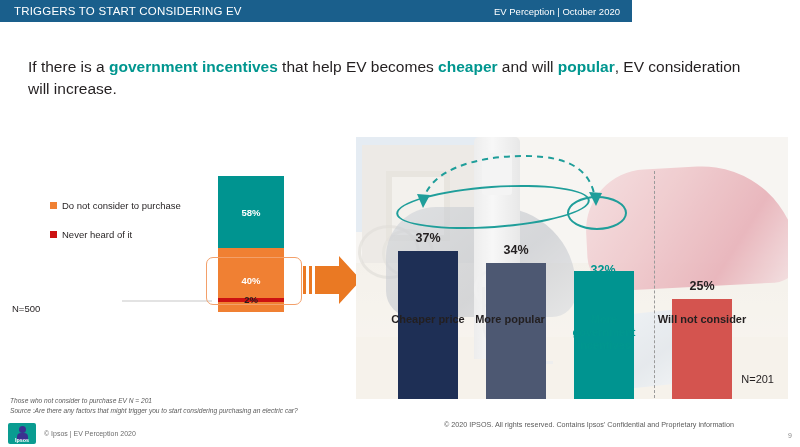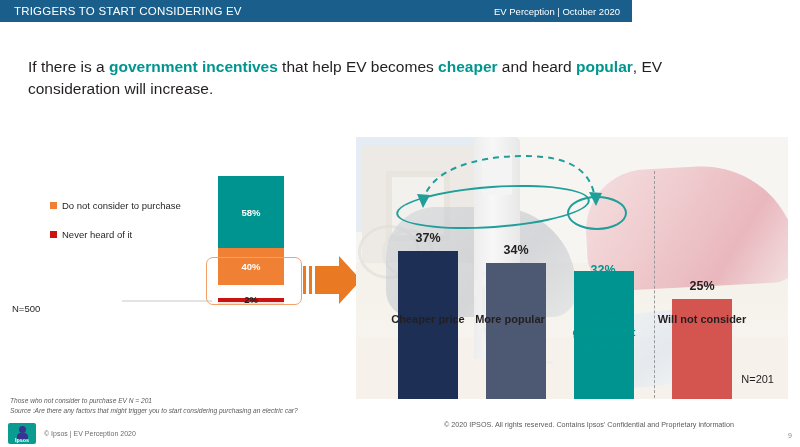--- a/index.html
+++ b/index.html
@@ -137,21 +137,21 @@
 </head>
 <body>
 
 <div class="header">
   <div class="header-title">TRIGGERS TO START CONSIDERING EV</div>
   <div class="header-meta">EV Perception | October 2020</div>
 </div>
 <div class="header-rule"></div>
 
 <div class="lead">
-  <span>If there is a </span><b>government incentives</b><span> that help EV becomes </span><b>cheaper</b><span> and heard </span><b>popular</b><span>, EV consideration will increase.</span>
+  <span>If there is a </span><b>government incentives</b><span> that help EV becomes </span><b>cheaper</b><span> and will </span><b>popular</b><span>, EV consideration will increase.</span>
 </div>
 
 <div class="legend">
   <div class="legend-row">
     <span class="legend-swatch" style="background:#f08033"></span>
     <span class="legend-label">Do not consider to purchase</span>
   </div>
   <div class="legend-row">
     <span class="legend-swatch" style="background:#cc1111"></span>
     <span class="legend-label">Never heard of it</span>
@@ -160,21 +160,21 @@
 
 <div class="n500">N=500</div>
 
 <div class="stack-baseline"></div>
 <div class="stack-baseline2"></div>
 
 <div class="stack-wrap">
   <div class="seg seg-teal" style="top:0;height:72px;">
     <span>58%</span>
   </div>
-  <div class="seg seg-orange" style="top:72px;height:37px;">
+  <div class="seg seg-orange" style="top:72px;height:64px;">
     <span>40%</span>
   </div>
   <div class="seg seg-red" style="top:122px;height:4px;">
     <span>2%</span>
   </div>
 </div>
 <div class="stack-highlight"></div>
 
 <div class="arrow-group">
   <div class="arrow-stripe" style="left:0;"></div>

